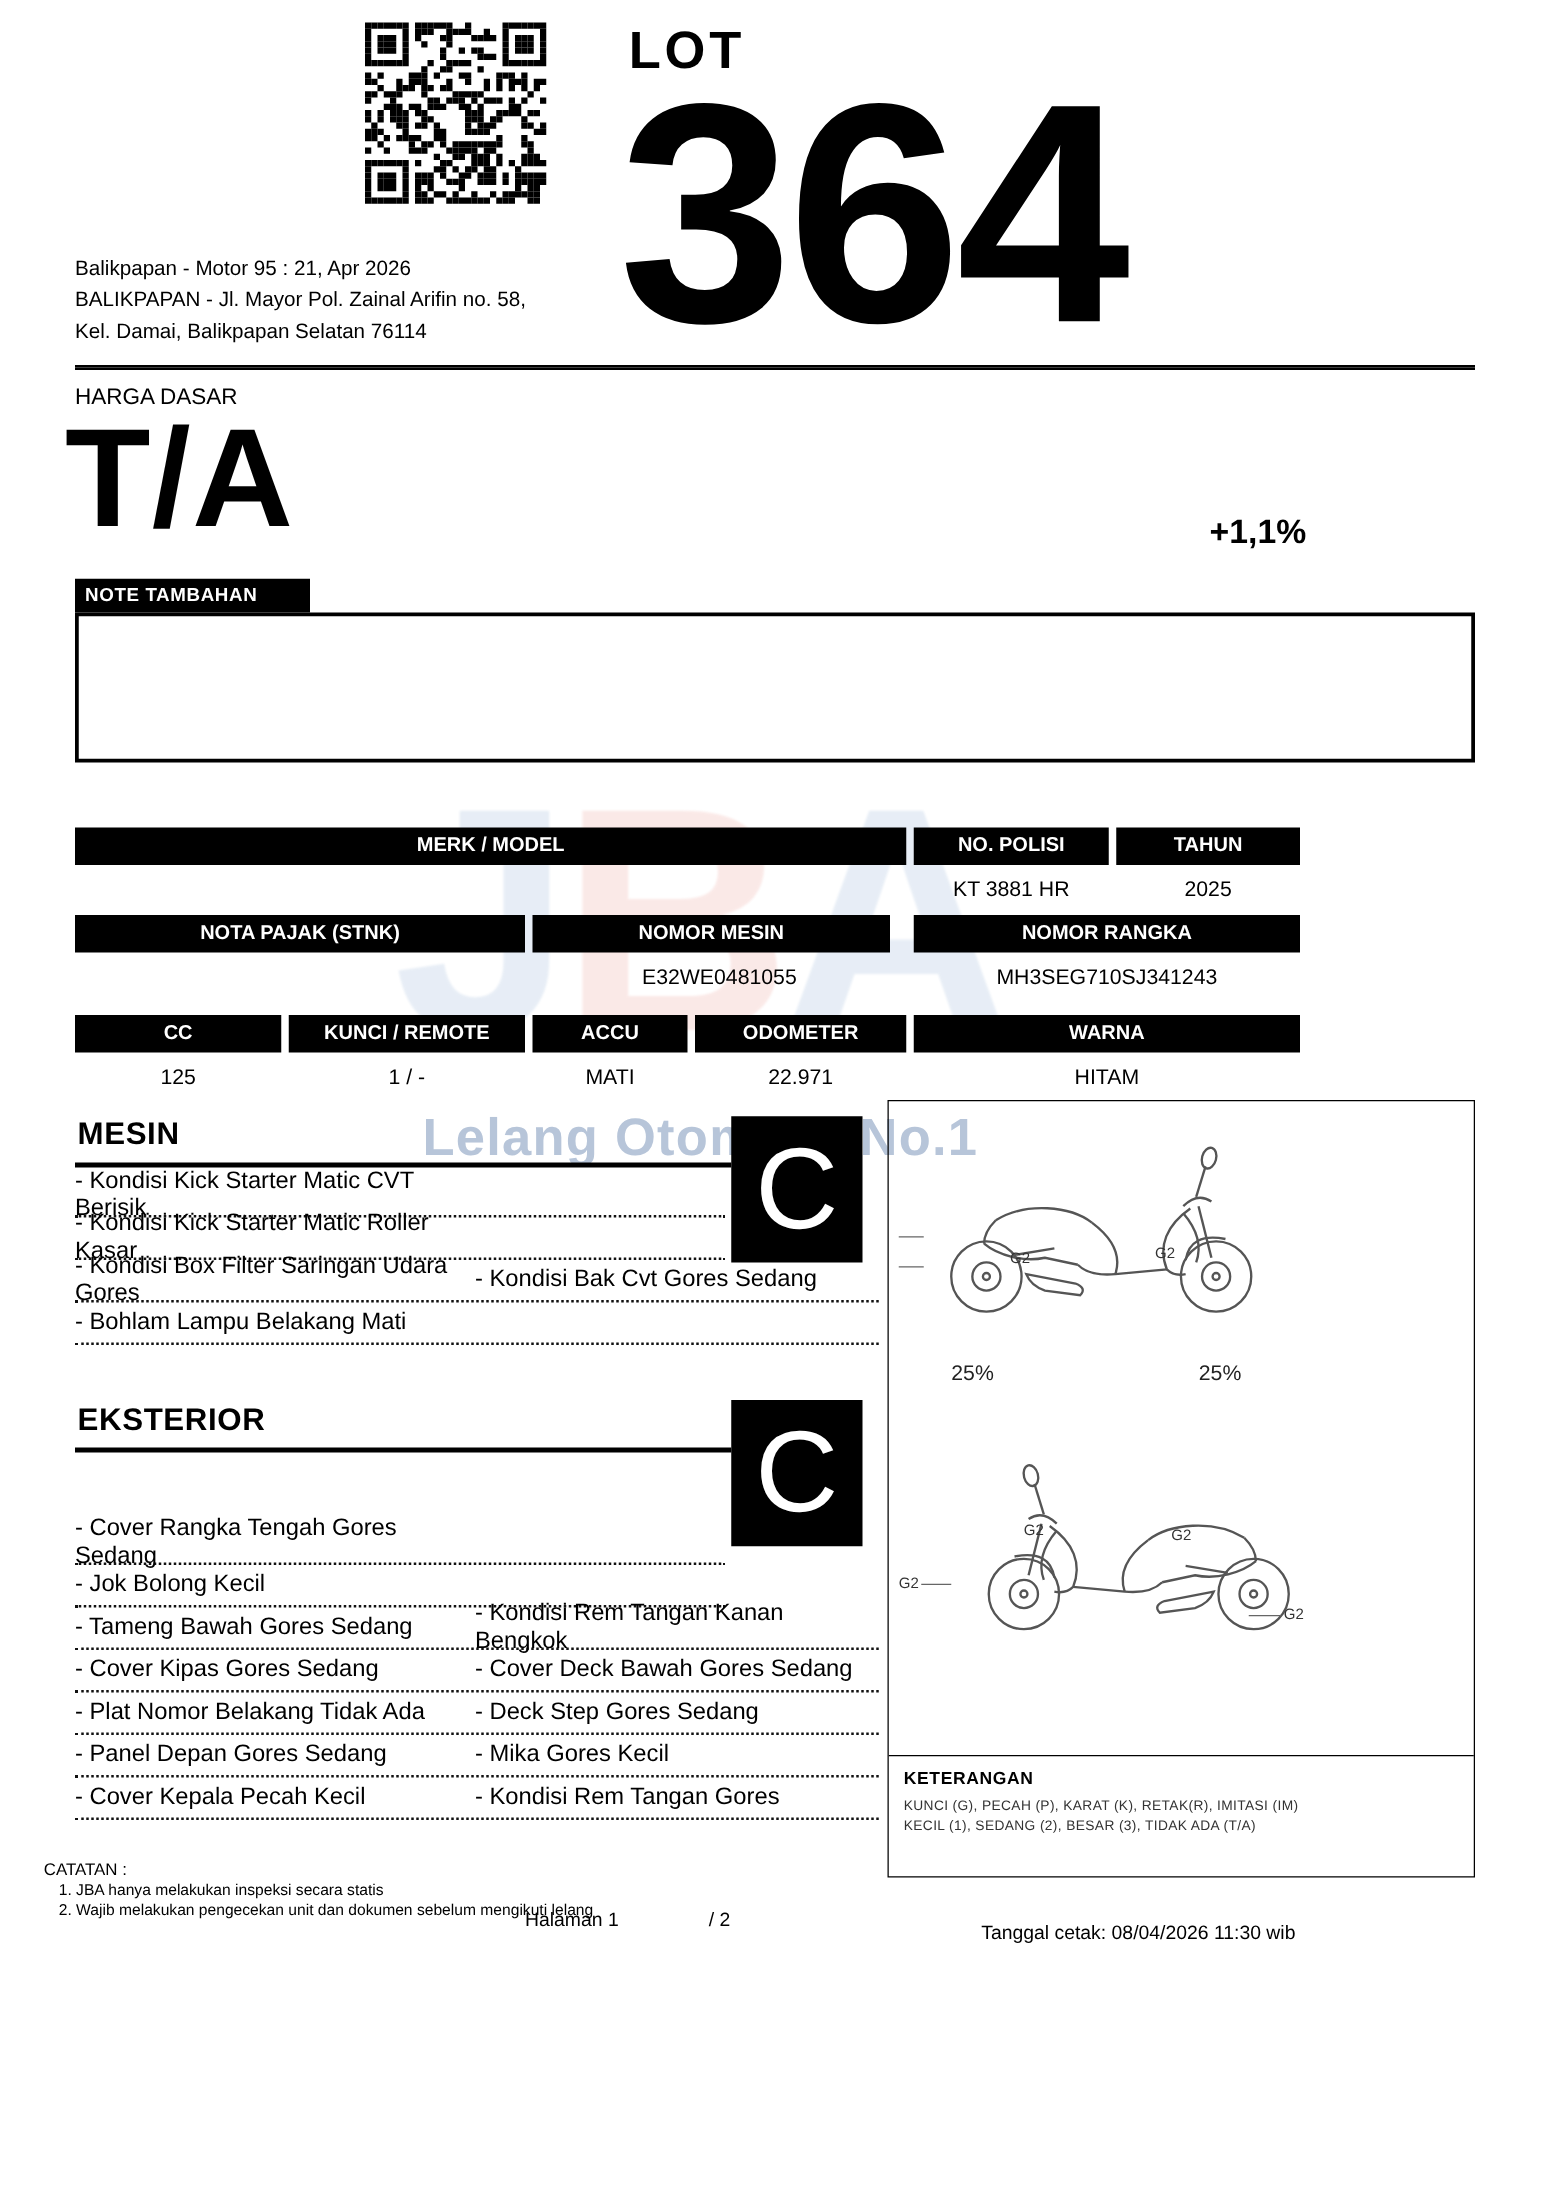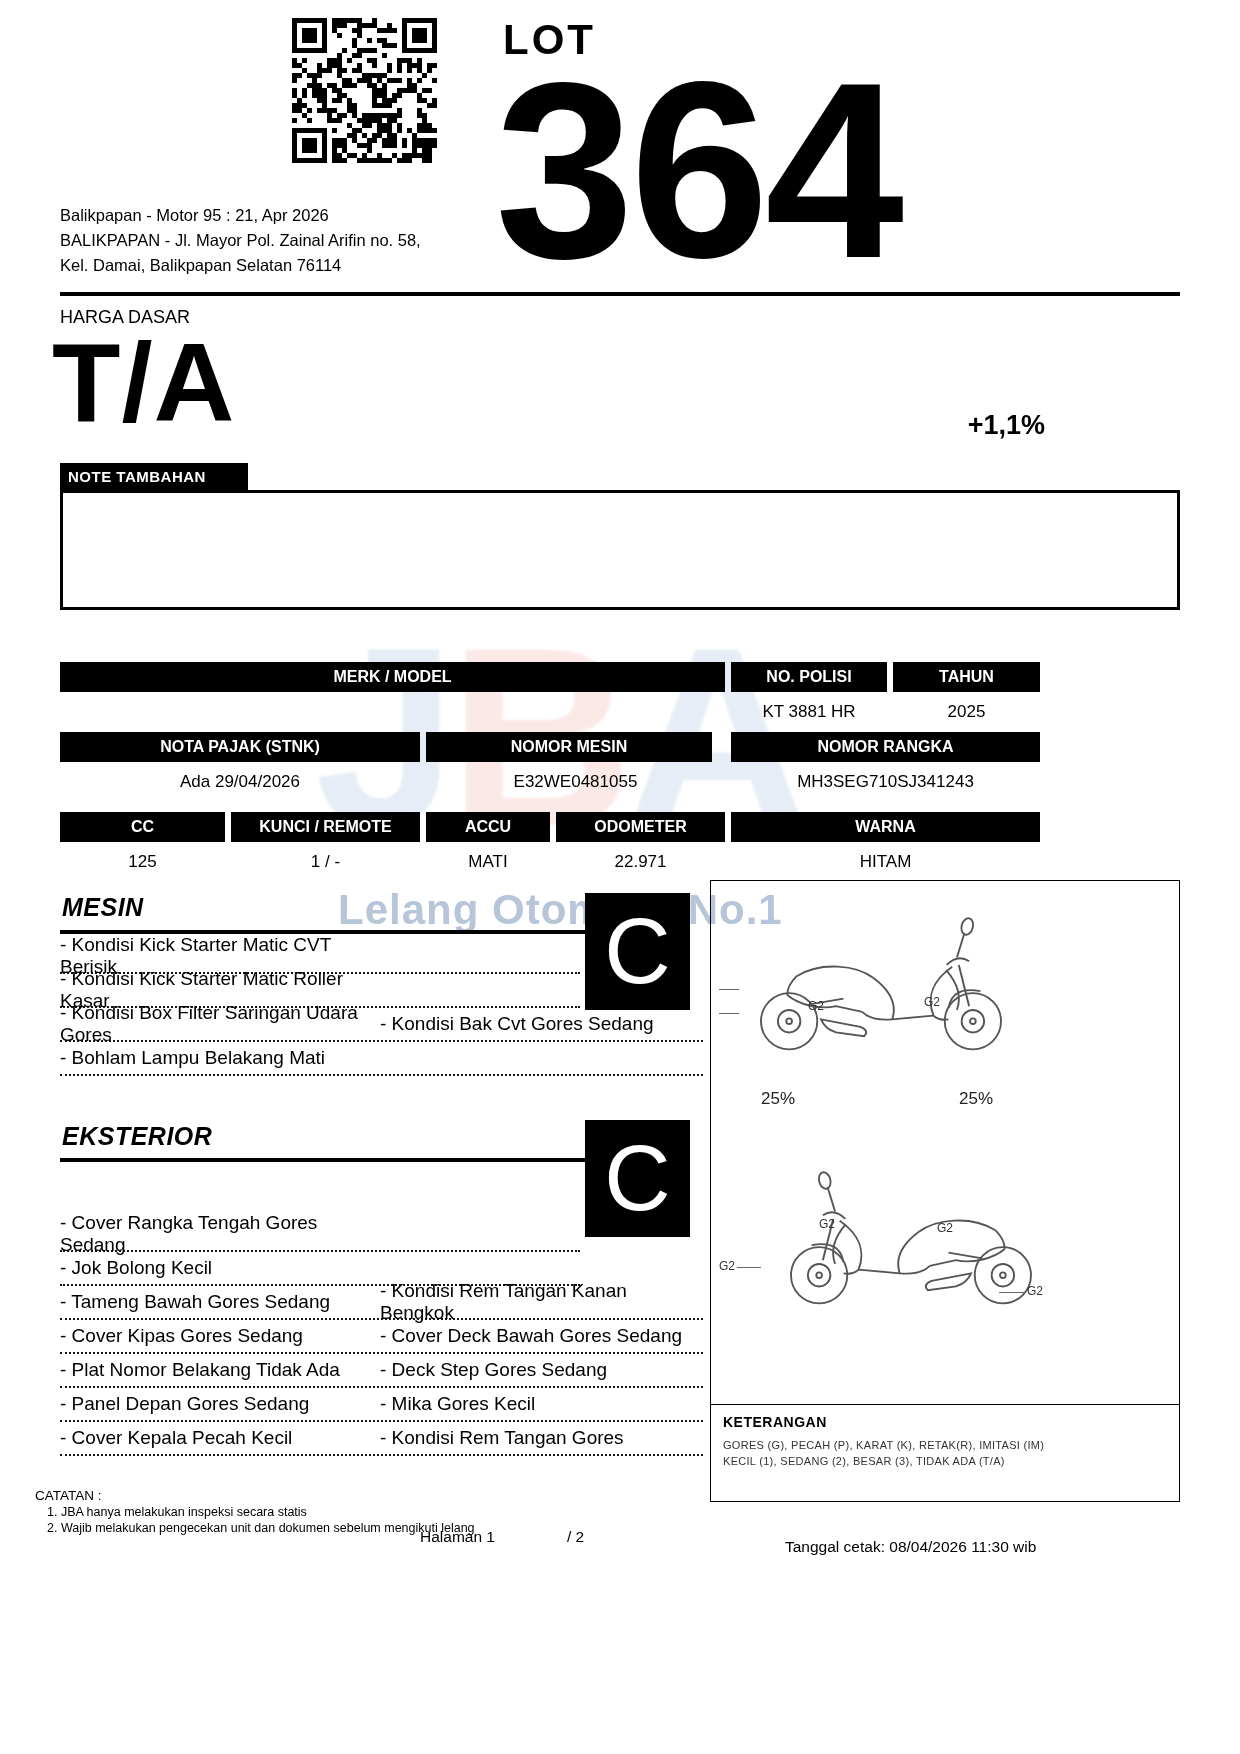--- a/index.html
+++ b/index.html
@@ -38,21 +38,21 @@
   .note-header { position:absolute; left:60px; top:463px; width:188px; height:27px; background:#000;
                  color:#fff; font-size:15px; font-weight:bold; line-height:27px; padding-left:8px; letter-spacing:0.5px; }
   .note-box { position:absolute; left:60px; top:490px; width:1120px; height:120px; border:3px solid #000; font-size:15px; padding:6px; }
 
   
   .hc { position:absolute; height:30px; background:#000; color:#fff; font-weight:bold;
         font-size:16px; text-align:center; line-height:30px; }
   .vc { position:absolute; height:36px; font-size:17px; text-align:center; line-height:36px; }
 
   
-  .section-title { position:absolute; left:62px; font-size:25px; font-weight:bold; letter-spacing:0.5px;font-style:italic; }
+  .section-title { position:absolute; left:62px; font-size:25px; font-weight:bold; letter-spacing:0.5px; }
   .title-rule { position:absolute; left:60px; width:525px; height:4px; background:#000; }
   .grade-box { position:absolute; left:585px; width:105px; height:117px; background:#000;
                color:#fff; display:flex; align-items:center; justify-content:center; font-size:92px; }
   .items { position:absolute; left:60px; }
   .item-row { display:flex; align-items:center; height:34px; border-bottom:2px dotted #111; font-size:19px; }
   .item-row.short { width:520px; }
   .item-row.long  { width:643px; }
   .item-row .col-l { width:320px; flex:none; }
   .item-row .col-r { flex:1; }
 
@@ -514,21 +514,20 @@
 
     <div class="hc" style="left:60px;top:662px;width:665px">MERK / MODEL</div>
     <div class="hc" style="left:731px;top:662px;width:156px">NO. POLISI</div>
     <div class="hc" style="left:893px;top:662px;width:147px">TAHUN</div>
     <div class="vc" style="left:731px;top:694px;width:156px">KT 3881 HR</div>
     <div class="vc" style="left:893px;top:694px;width:147px">2025</div>
 
     <div class="hc" style="left:60px;top:732px;width:360px">NOTA PAJAK (STNK)</div>
     <div class="hc" style="left:426px;top:732px;width:286px">NOMOR MESIN</div>
     <div class="hc" style="left:731px;top:732px;width:309px">NOMOR RANGKA</div>
-    <div class="vc" style="left:60px;top:764px;width:360px">Ada 29/04/2026</div>
     <div class="vc" style="left:426px;top:764px;width:299px">E32WE0481055</div>
     <div class="vc" style="left:731px;top:764px;width:309px">MH3SEG710SJ341243</div>
 
     <div class="hc" style="left:60px;top:812px;width:165px">CC</div>
     <div class="hc" style="left:231px;top:812px;width:189px">KUNCI / REMOTE</div>
     <div class="hc" style="left:426px;top:812px;width:124px">ACCU</div>
     <div class="hc" style="left:556px;top:812px;width:169px">ODOMETER</div>
     <div class="hc" style="left:731px;top:812px;width:309px">WARNA</div>
     <div class="vc" style="left:60px;top:844px;width:165px">125</div>
     <div class="vc" style="left:231px;top:844px;width:189px">1 / -</div>
@@ -655,21 +654,21 @@
       </svg>
       <span class="g2" style="left:8px;top:378px">G2</span>
       <span class="g2" style="left:108px;top:336px">G2</span>
       <span class="g2" style="left:226px;top:340px">G2</span>
       <span class="g2" style="left:316px;top:403px">G2</span>
       <div class="leader" style="left:26px;top:386px;width:24px"></div>
       <div class="leader" style="left:288px;top:411px;width:26px"></div>
 
       <div class="ket">
         <div class="ket-title">KETERANGAN</div>
-        <div class="ket-line">GORES (G), PECAH (P), KARAT (K), RETAK(R), IMITASI (IM)</div>
+        <div class="ket-line">KUNCI (G), PECAH (P), KARAT (K), RETAK(R), IMITASI (IM)</div>
         <div class="ket-line">KECIL (1), SEDANG (2), BESAR (3), TIDAK ADA (T/A)</div>
       </div>
     </div>
 
     <div class="catatan-label">CATATAN :</div>
     <div class="catatan-item1">1. JBA hanya melakukan inspeksi secara statis</div>
     <div class="catatan-item2">2. Wajib melakukan pengecekan unit dan dokumen sebelum mengikuti lelang</div>
 
     <div class="page-num">Halaman 1</div>
     <div class="page-total">/ 2</div>

